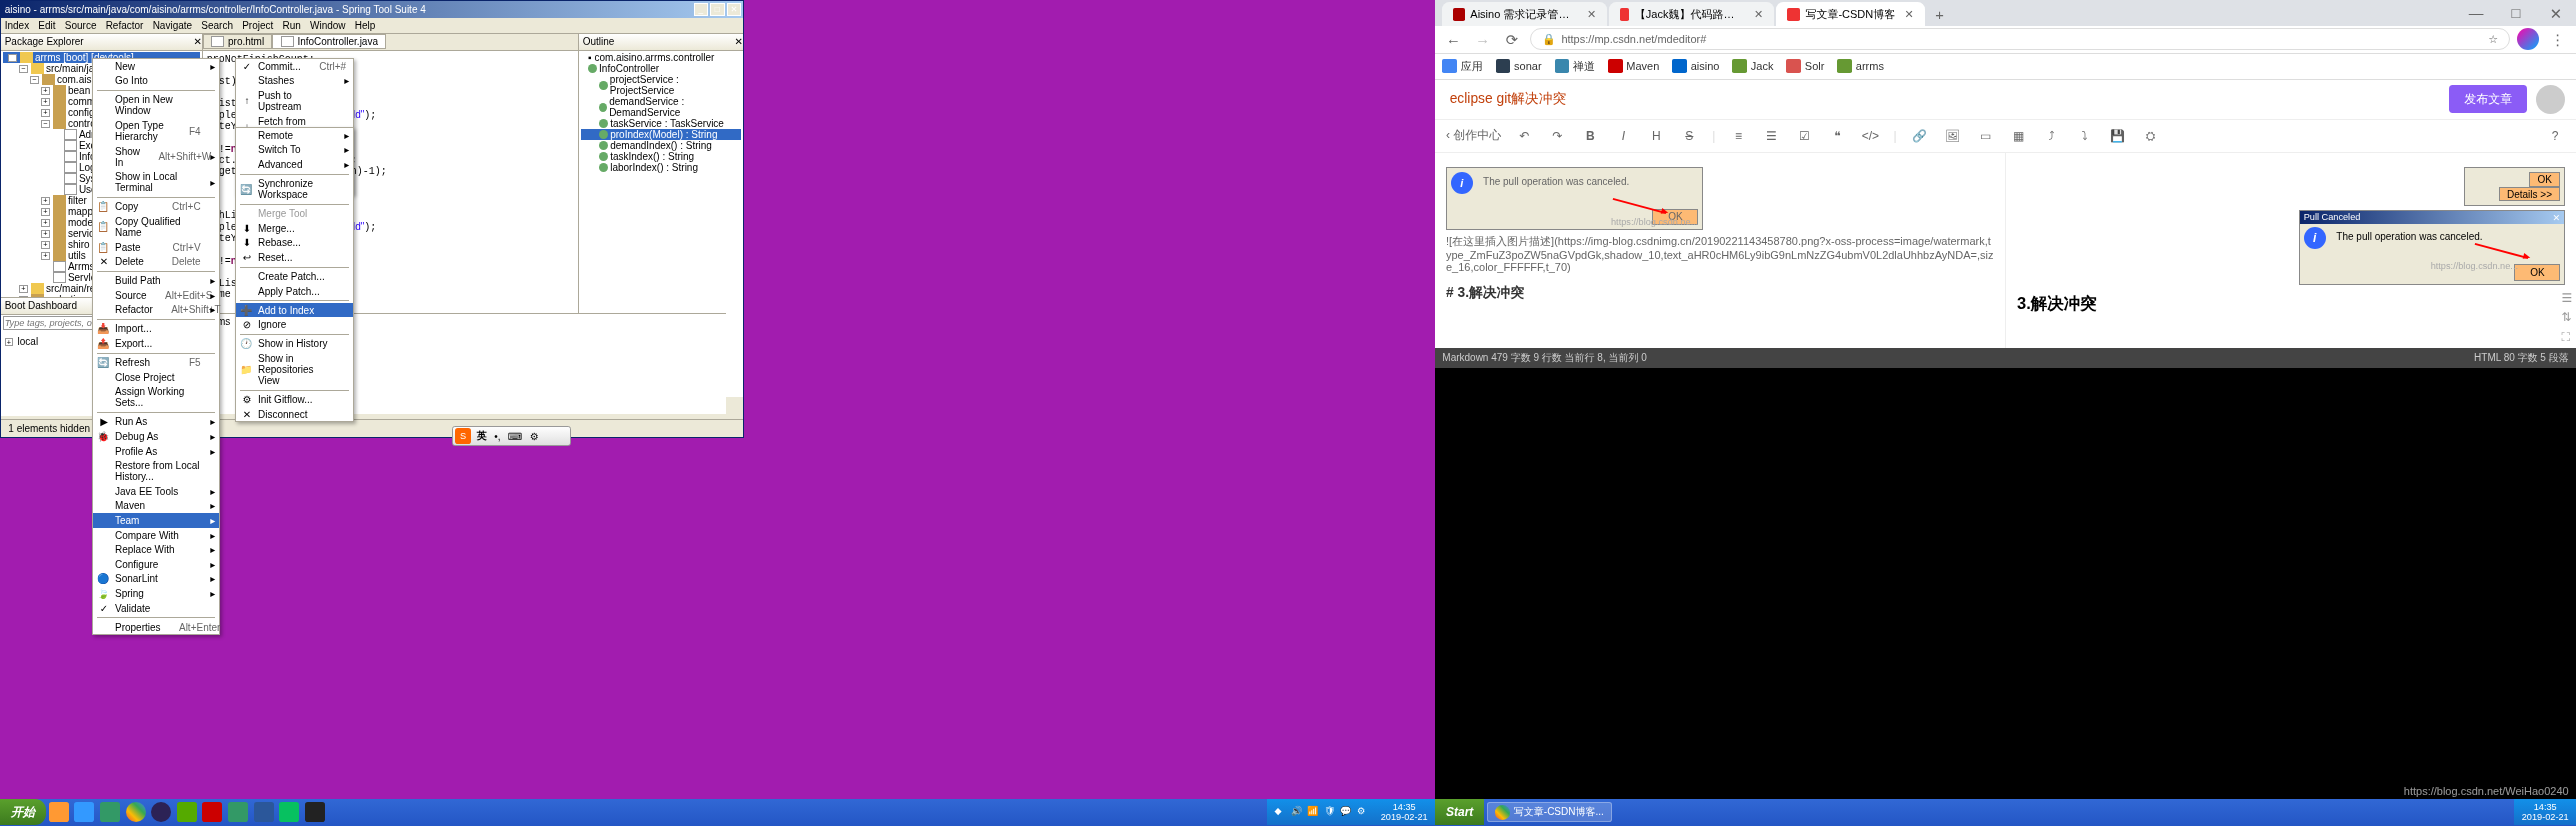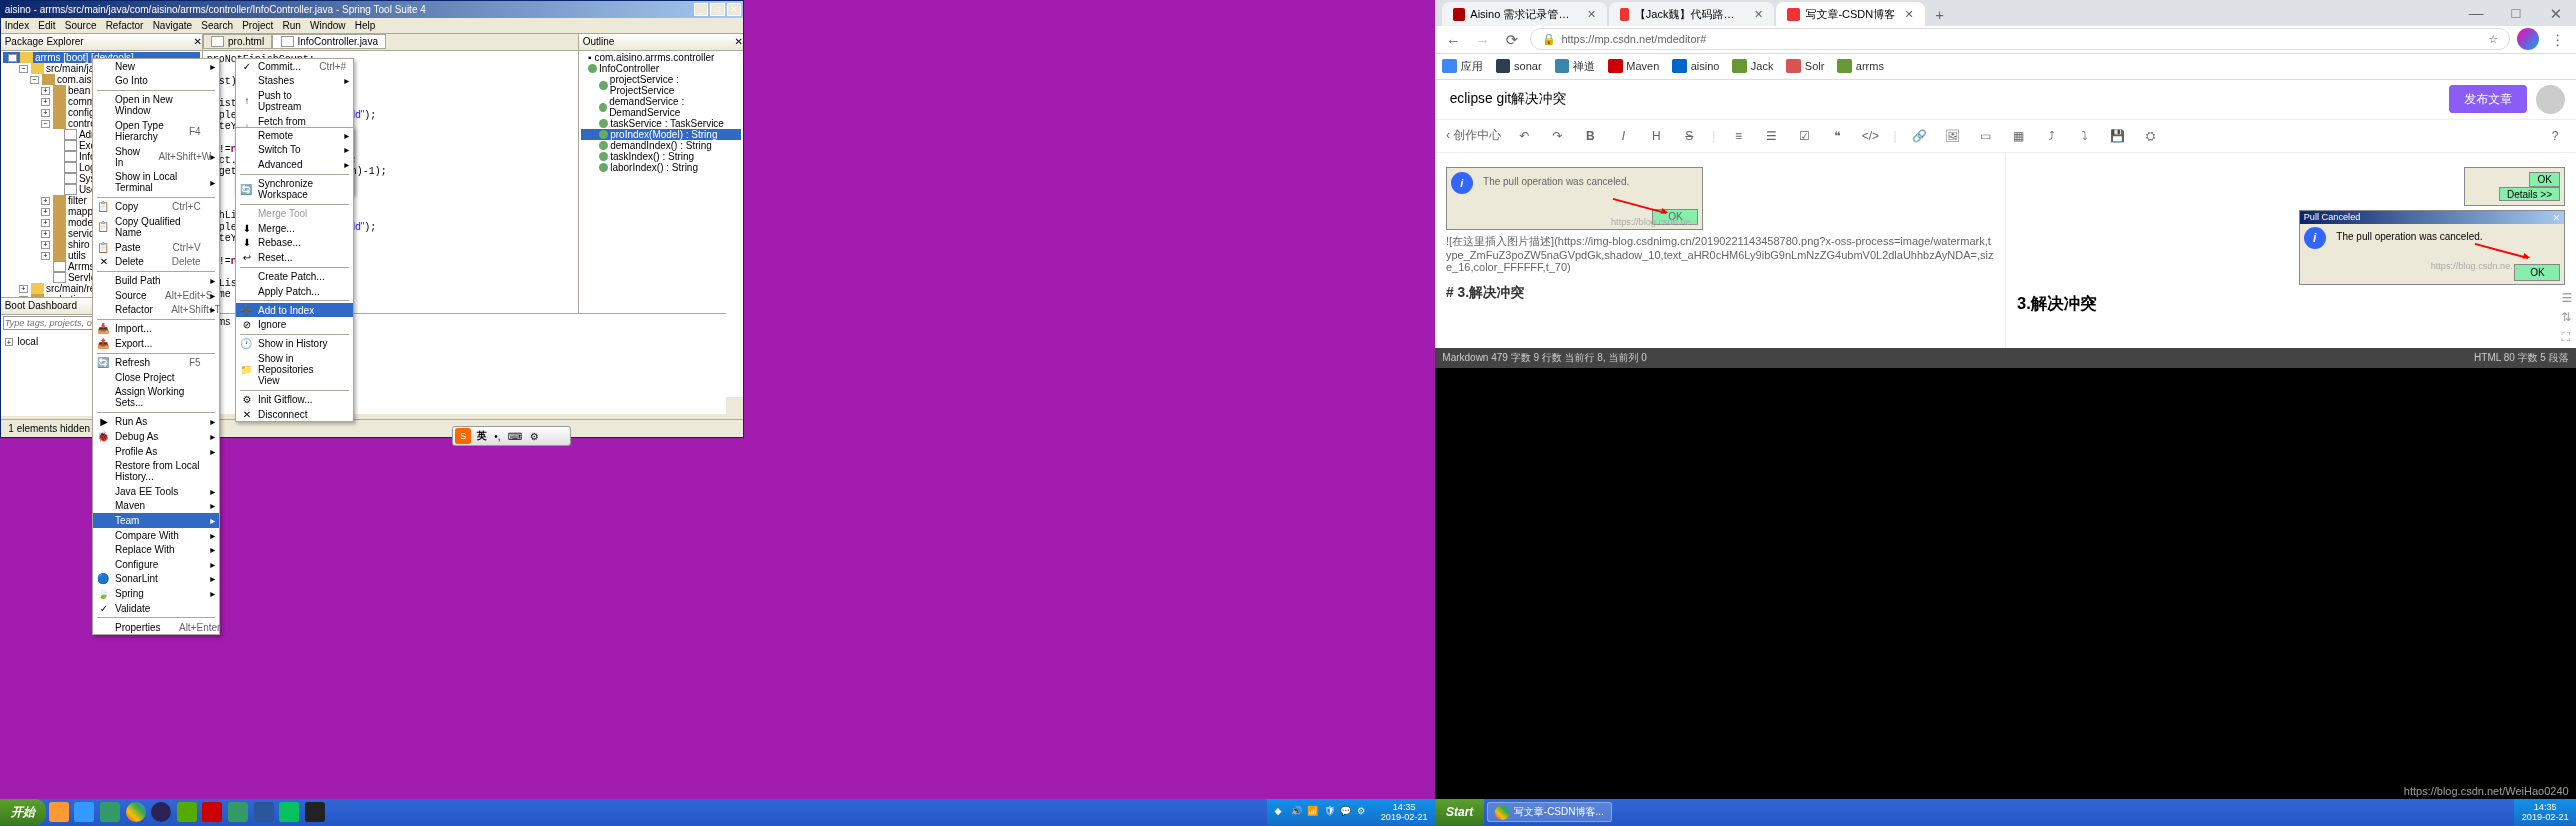--- a/index.html
+++ b/index.html
@@ -94,37 +94,37 @@
 .lock-icon{color:#5f6368;}
 .avatar{width:22px;height:22px;border-radius:50%;background:linear-gradient(135deg,#f0a,#0af);}
 
 .bookmarks{height:26px;background:#fff;display:flex;align-items:center;padding:0 7.3px;gap:13px;border-bottom:0.9px solid #ddd;font-size:11px;color:#333;}
 .bm-item{display:flex;align-items:center;gap:3.7px;}
 .bm-icon{width:14.7px;height:14.7px;border-radius:1.8px;}
 
 
 .csdn{height:288px;display:flex;flex-direction:column;}
 .csdn-toolbar{height:40px;display:flex;align-items:center;padding:0 11px;gap:9.2px;border-bottom:0.9px solid #eee;}
-.title-input{flex:1;border:none;font-size:13.8px;color:#000000;padding:3.7px;}
+.title-input{flex:1;border:none;font-size:13.8px;color:#c2410c;padding:3.7px;}
 .publish-btn{background:#8b5cf6;color:#fff;padding:5.5px 14.7px;border-radius:3.7px;font-size:12px;}
 .user-avatar{width:29px;height:29px;border-radius:50%;background:#ccc;}
 
 .format-bar{height:33px;display:flex;align-items:center;padding:0 11px;gap:13px;border-bottom:0.9px solid #eee;color:#666;font-size:12px;}
 .fmt-btn{width:20px;height:20px;display:flex;align-items:center;justify-content:center;}
 
 .editor-split{flex:1;display:flex;}
 .md-source{flex:1;padding:11px;font-size:11px;color:#666;border-right:0.9px solid #eee;position:relative;}
 .md-preview{flex:1;padding:11px;font-size:12px;position:relative;}
 .md-preview h3{font-size:16.5px;margin:7.3px 0;}
 
 .dialog-img{background:#ece9d8;border:0.9px solid #888;padding:3.7px;margin:3.7px 0;position:relative;}
 .dialog-img .info-ico{width:22px;height:22px;background:#36f;border-radius:50%;display:inline-flex;align-items:center;justify-content:center;color:#fff;font-style:italic;font-weight:bold;margin-right:7.3px;}
 .dialog-img .msg{display:inline-block;font-size:10px;vertical-align:top;margin-top:3.7px;}
 .dialog-btns{text-align:right;margin-top:14.7px;}
-.dialog-btn{display:inline-block;border:0.9px solid #888;background:#86efac;padding:1.8px 14.7px;font-size:10px;margin-left:2px;}
+.dialog-btn{display:inline-block;border:0.9px solid #888;background:#fdba74;padding:1.8px 14.7px;font-size:10px;margin-left:2px;}
 .red-arrow{position:absolute;width:55px;height:1.8px;background:red;transform:rotate(15deg);}
 .red-arrow:after{content:"";position:absolute;right:-1.8px;top:-2.8px;border-left:7.3px solid red;border-top:3.7px solid transparent;border-bottom:3.7px solid transparent;}
 
 .csdn-status{height:20px;background:#444;color:#ccc;display:flex;align-items:center;padding:0 7.3px;font-size:10px;}
 .csdn-status .right{margin-left:auto;}
 
 
 .taskbar-r{position:absolute;bottom:0;left:0;width:1141px;height:27.5px;background:linear-gradient(#3168d5,#2456c5);display:flex;align-items:center;z-index:5;}
 
 .watermark{position:absolute;bottom:29px;right:7.3px;color:rgba(255,255,255,0.6);font-size:11px;}

